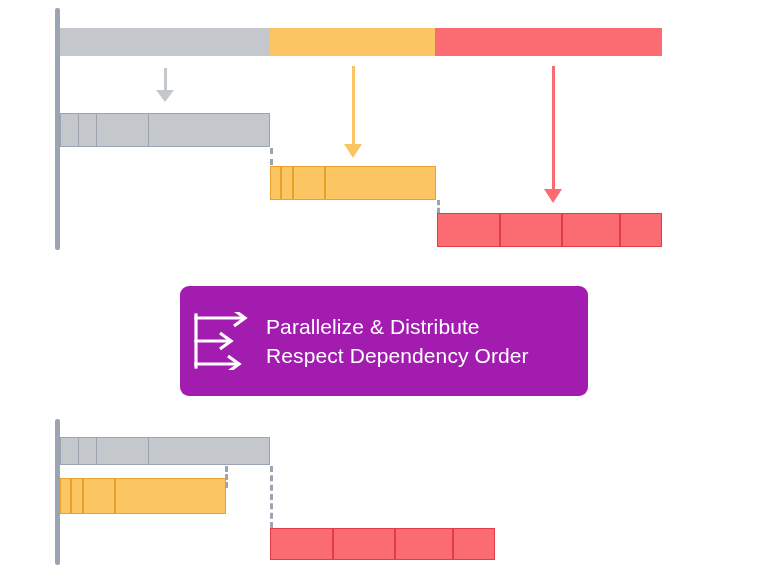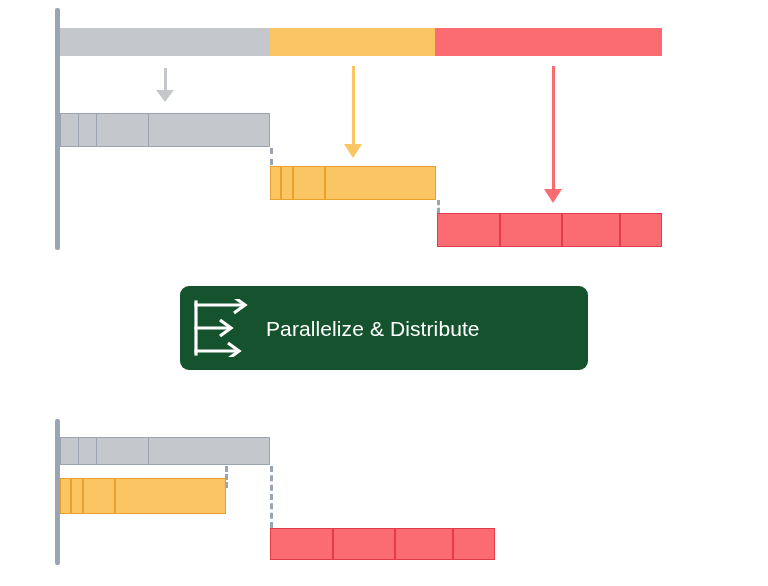--- a/index.html
+++ b/index.html
@@ -99,38 +99,39 @@
     <div class="dash" style="left:437px;top:200px;height:13px;"></div>
 
     <div class="segbar" style="left:437px;top:213px;width:225px;height:34px;border:1px solid #e03c49;background:#fa6b72;">
       <div class="seg" style="width:63px;border-right:2px solid #e03c49;"></div>
       <div class="seg" style="width:62px;border-right:2px solid #e03c49;"></div>
       <div class="seg" style="width:58px;border-right:2px solid #e03c49;"></div>
       <div class="seg" style="flex:1 1 auto;"></div>
     </div>
   </div>
 
-  <div class="callout" style="left:180px;top:286px;width:408px;height:84px;background:#14532d;">
+  <div class="callout" style="left:180px;top:286px;width:408px;height:110px;background:#a21caf;">
     <div class="callout-icon" style="width:86px;height:94px;">
       <svg width="62" height="58" viewBox="0 0 62 58" aria-hidden="true">
         <g fill="none" stroke="#ffffff" stroke-width="3.2" stroke-linecap="square">
           <line x1="4" y1="3" x2="4" y2="55"></line>
           <line x1="4" y1="6" x2="50" y2="6"></line>
           <line x1="4" y1="29" x2="36" y2="29"></line>
           <line x1="4" y1="52" x2="44" y2="52"></line>
         </g>
         <g fill="none" stroke="#ffffff" stroke-width="3.2" stroke-linecap="butt" stroke-linejoin="miter">
           <polyline points="42,-2 53,6 42,14"></polyline>
           <polyline points="28,21 39,29 28,37"></polyline>
           <polyline points="36,44 47,52 36,60"></polyline>
         </g>
       </svg>
     </div>
     <div>
       <div class="callout-text">Parallelize &amp; Distribute</div>
+      <div class="callout-text">Respect Dependency Order</div>
     </div>
   </div>
 
   <div>
 
     <div class="axis" style="left:55px;top:419px;height:146px;"></div>
 
     <div class="segbar" style="left:60px;top:437px;width:210px;height:28px;border:1px solid #9aa5b1;background:#c4c7cc;">
       <div class="seg" style="width:18px;border-right:1px solid #9aa5b1;"></div>
       <div class="seg" style="width:18px;border-right:1px solid #9aa5b1;"></div>

